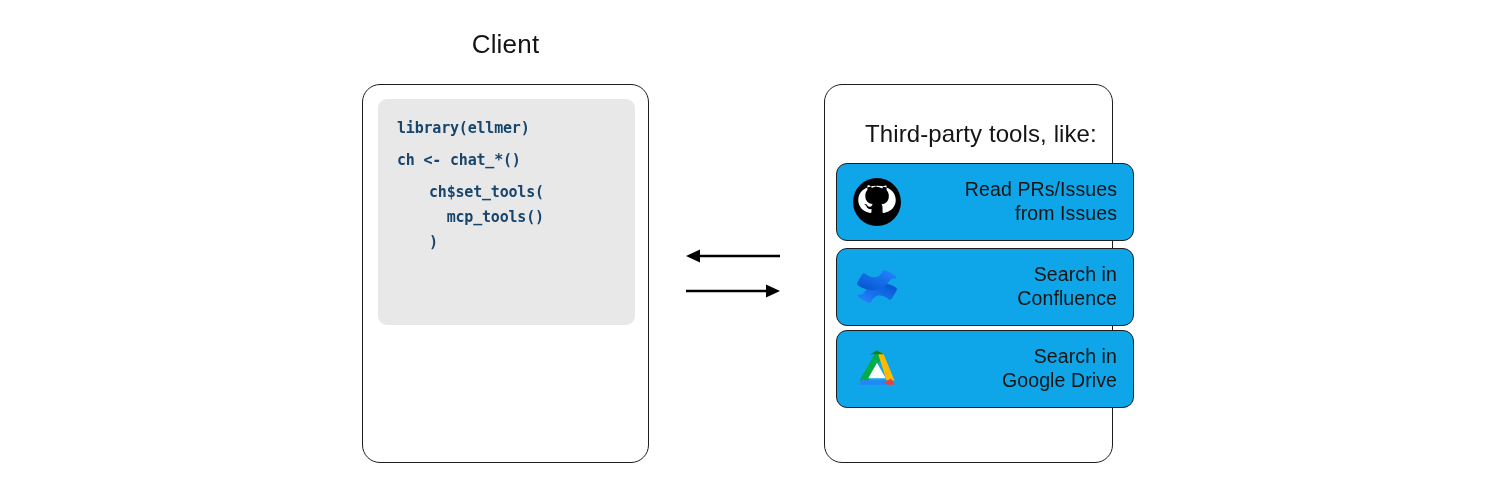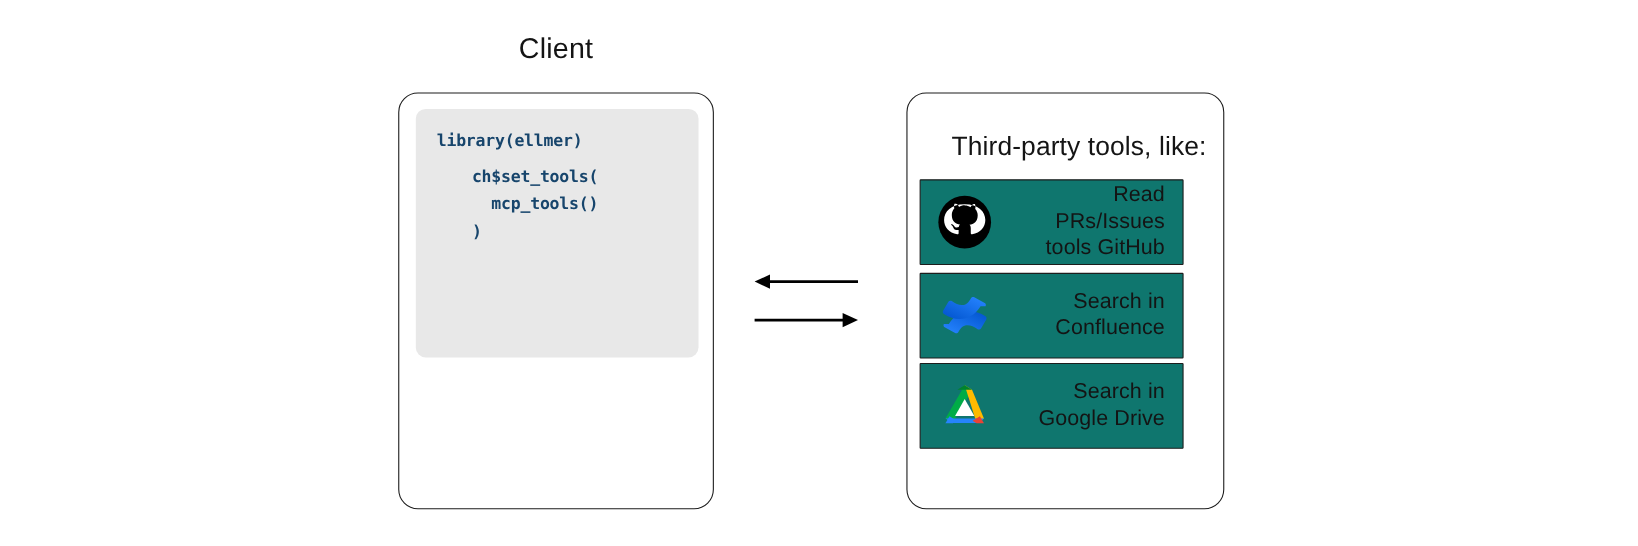--- a/index.html
+++ b/index.html
@@ -111,26 +111,26 @@
     font-size: 24px;
     font-weight: 400;
     color: #141414;
     white-space: nowrap;
     letter-spacing: 0.1px;
   }
 
   .tool-card {
     position: absolute;
     left: 11px;
-    width: 240px;
+    width: 298px;
     height: 78px;
     border: 1.6px solid #1d1d1d;
-    border-radius: 1px;
+    border-radius: 11px;
     box-sizing: border-box;
-    background: #0f766e;
+    background: #0ea5e9;
     display: flex;
     align-items: center;
   }
   #tool-card-0 { top: 78px; }
   #tool-card-1 { top: 163px; }
   #tool-card-2 { top: 245px; }
 
   .tool-icon {
     width: 62px;
     min-width: 62px;
@@ -157,20 +157,21 @@
 </head>
 <body>
 
 <div class="stage">
 
   <div class="col-title" id="client-title">Client</div>
 
   <div class="panel" id="client-panel">
     <div class="code-block">
       <div class="code-line">library(ellmer)</div>
+      <div class="code-line">ch &lt;- chat_*()</div>
       <div class="code-line tight">ch$set_tools(</div>
       <div class="code-line tight">  mcp_tools()</div>
       <div class="code-line tight">)</div>
     </div>
   </div>
 
   <div class="arrows">
     <svg width="110" height="62" viewBox="0 0 110 62">
       <g>
         <line x1="100" y1="16" x2="16" y2="16" stroke="#000000" stroke-width="2.6"></line>
@@ -190,21 +191,21 @@
 
     <div class="tool-card" id="tool-card-0">
       <div class="tool-icon">
         <svg width="50" height="50" viewBox="0 0 48 48">
           <circle cx="24" cy="24" r="23" fill="#000000"></circle>
           <path fill="#ffffff" d="M24 7.2c-1.9 0-3.6.55-5.0 1.45-.35-.9-.95-1.95-1.95-2.45-1.1-.55-2.0-.2-2.0-.2s-.6 1.9-.15 4.15c-1.35 1.5-2.15 3.4-2.15 5.5 0 6.0 3.45 7.7 7.15 8.3-.55.5-.95 1.3-1.1 2.2-1.0.45-2.9.95-4.0-.85 0 0-.75-1.35-2.15-1.45 0 0-1.4-.02-.1.85 0 0 .95.44 1.6 2.1 0 0 .85 2.75 4.55 1.95v2.95c0 .45-.35.98-1.2.83C10.2 31.4 6 26.2 6 20.1 6 12.5 12.2 6.3 24 6.3c11.8 0 18 6.2 18 13.8 0 6.1-4.2 11.3-11.5 12.4-.85.15-1.2-.38-1.2-.83v-4.4c0-1.5-.5-2.5-1.1-3.0 3.7-.6 7.15-2.3 7.15-8.3 0-2.1-.8-4.0-2.15-5.5.45-2.25-.15-4.15-.15-4.15s-.9-.35-2.0.2c-1.0.5-1.6 1.55-1.95 2.45-1.4-.9-3.1-1.45-5.0-1.45z" transform="translate(0,2) scale(1)"></path>
         </svg>
       </div>
       <div class="tool-label">
         <div>Read PRs/Issues</div>
-        <div>tools GitHub</div>
+        <div>from Issues</div>
       </div>
     </div>
 
     <div class="tool-card" id="tool-card-1">
       <div class="tool-icon">
         <svg width="50" height="50" viewBox="0 0 48 48">
           <defs>
             <linearGradient id="confGradTop" x1="0%" y1="100%" x2="100%" y2="0%">
               <stop offset="0%" stop-color="#0052cc"></stop>
               <stop offset="95%" stop-color="#2684ff"></stop>

